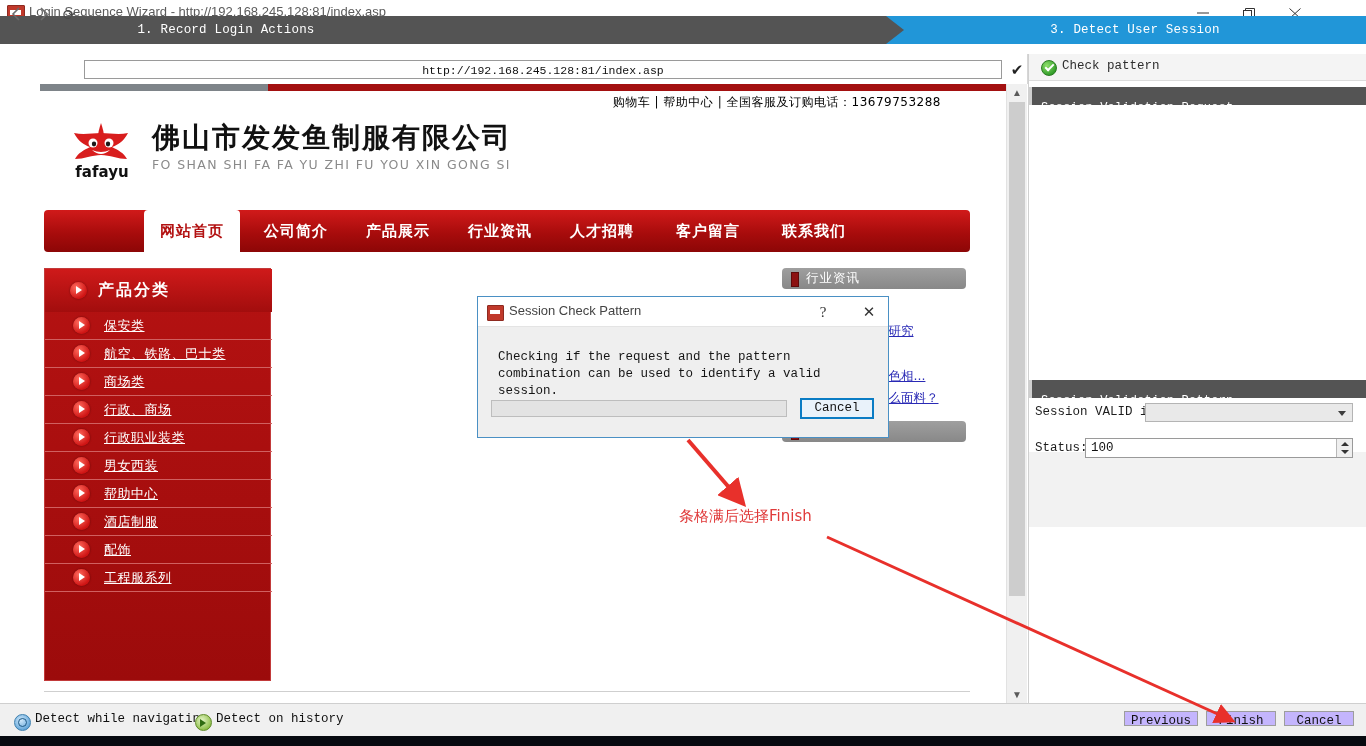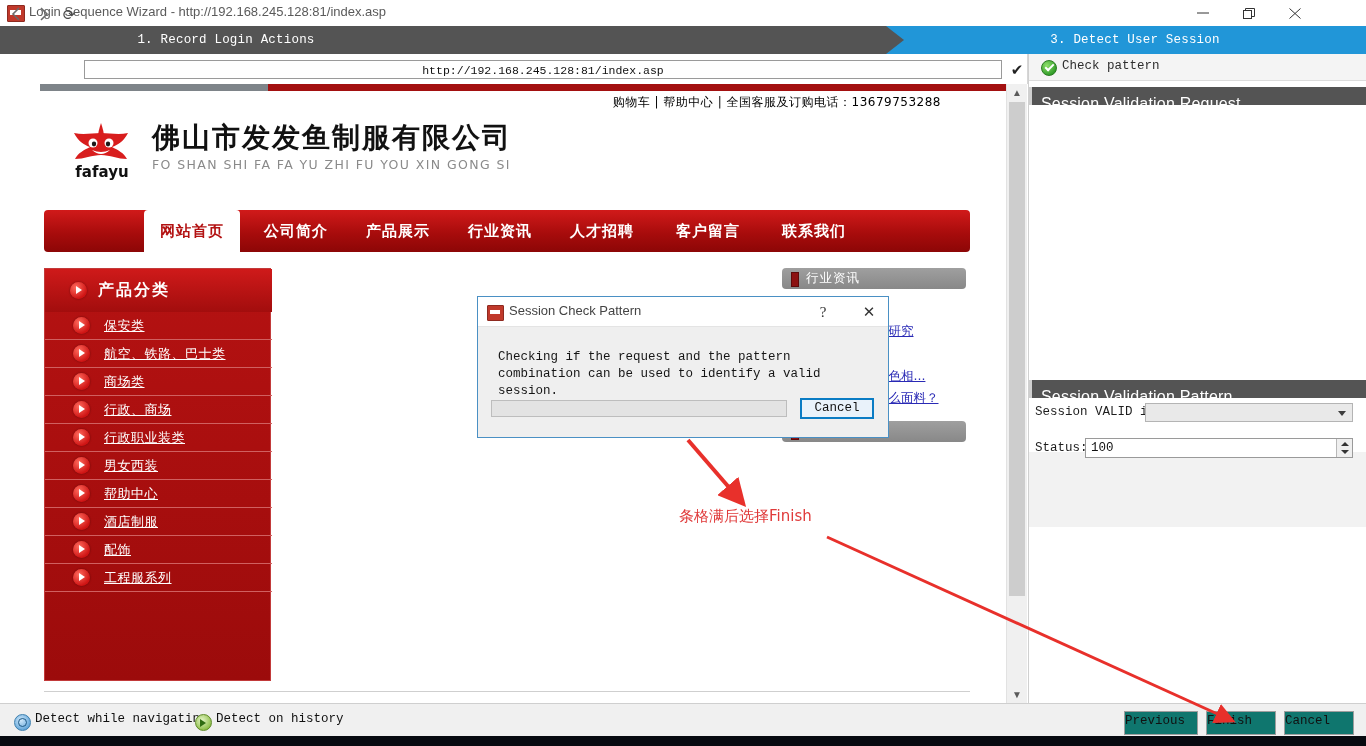--- a/index.html
+++ b/index.html
@@ -16,21 +16,21 @@
   .tb-icon{position:absolute;left:7px;top:5px;width:16px;height:15px;background:#c0392b;border:1px solid #8e2a20;border-radius:1px;}
   .tb-icon:after{content:"";position:absolute;left:2px;top:4px;width:11px;height:5px;background:#fff;}
   .tb-title{position:absolute;left:29px;top:4px;font-size:13px;color:#5a5a5a;font-family:"Liberation Sans",sans-serif;white-space:nowrap;}
   .win-btn{position:absolute;top:0;width:46px;height:26px;color:#3a3a3a;font-size:13px;text-align:center;line-height:26px;}
   .win-min{right:140px;}
   .win-max{right:94px;}
   .win-close{right:48px;}
   .win-btn svg{display:block;margin:8px auto;}
 
   
-  .steps{position:absolute;left:0;top:26px;width:1366px;height:28px;background:#545454;}
+  .steps{position:absolute;left:0;top:16px;width:1366px;height:28px;background:#545454;}
   .step{position:absolute;top:0;height:28px;line-height:28px;text-align:center;
         font-family:"Liberation Mono","DejaVu Sans Mono",monospace;font-size:12.5px;color:#ffffff;letter-spacing:.2px;}
   .step1{left:0;width:452px;}
   .step2{left:452px;width:452px;}
   .step3{left:904px;width:462px;background:#2196d8;}
   .step-arrow{position:absolute;left:886px;top:0;width:0;height:0;
       border-top:14px solid transparent;border-bottom:14px solid transparent;border-left:18px solid #545454;z-index:3;}
   .step-arrow-bg{position:absolute;left:886px;top:0;width:18px;height:28px;background:#2196d8;z-index:2;}
 
   
@@ -96,21 +96,21 @@
 
   
   .sidepanel{position:absolute;left:1028px;top:54px;width:338px;height:649px;background:#ffffff;border-left:1px solid #d0d0d0;box-sizing:border-box;}
   .sp-check{position:absolute;left:0;top:0;width:337px;height:27px;background:#f4f4f4;border-bottom:1px solid #dcdcdc;box-sizing:border-box;}
   .sp-check .dot{position:absolute;left:12px;top:6px;width:14px;height:14px;border-radius:50%;
       background:radial-gradient(circle at 35% 32%,#8fe06a,#2f9b28 75%);border:1px solid #2b7a22;}
   .sp-check .dot:after{content:"";position:absolute;left:3px;top:3px;width:7px;height:3px;border-left:2px solid #fff;border-bottom:2px solid #fff;transform:rotate(-45deg);}
   .sp-check .lbl{position:absolute;left:33px;top:5px;font-family:"Liberation Mono","DejaVu Sans Mono",monospace;font-size:12.5px;color:#2d2d2d;}
 
   .sp-bar{position:absolute;left:0;width:338px;height:18px;background:#545454;}
-  .sp-bar span{position:absolute;left:12px;top:8px;font-family:Liberation Sans, sans-serif;font-size:16px;color:#ffffff;letter-spacing:.2px;}
+  .sp-bar span{position:absolute;left:12px;top:14px;font-family:Liberation Mono, monospace;font-size:12px;color:#ffffff;letter-spacing:.2px;}
   .sp-bar .accent{position:absolute;left:0;top:0;width:3px;height:18px;background:#cfcfcf;}
 
   .sp-body1{position:absolute;left:0;top:105px;width:337px;height:276px;background:#ffffff;}
   .sp-body2{position:absolute;left:0;top:398px;width:337px;height:75px;background:#f2f2f2;}
 
   .fld-label{position:absolute;font-family:"Liberation Mono","DejaVu Sans Mono",monospace;font-size:12.5px;color:#1d1d1d;}
   .combo{position:absolute;left:1145px;top:403px;width:208px;height:19px;background:#e9e9e9;border:1px solid #b4b4b4;box-sizing:border-box;}
   .combo .cv{position:absolute;left:4px;top:1px;font-size:12px;color:#222;font-family:"Liberation Mono",monospace;}
   .combo .arrow{position:absolute;right:6px;top:7px;width:0;height:0;border-left:4px solid transparent;border-right:4px solid transparent;border-top:5px solid #3d3d3d;}
   .spin{position:absolute;left:1085px;top:438px;width:268px;height:20px;background:#ffffff;border:1px solid #9a9a9a;box-sizing:border-box;}
@@ -123,22 +123,22 @@
   
   .bottombar{position:absolute;left:0;top:703px;width:1366px;height:33px;background:#f0f0f0;border-top:1px solid #cfcfcf;box-sizing:border-box;}
   .chk{position:absolute;top:10px;}
   .chk .ico{position:absolute;left:0;top:0;width:15px;height:15px;border-radius:50%;}
   .chk .tx{position:absolute;left:21px;top:-2px;font-family:"Liberation Mono","DejaVu Sans Mono",monospace;font-size:12.5px;color:#111;white-space:nowrap;}
   .ico-nav{background:radial-gradient(circle at 40% 35%,#cfe8fb,#5aa0d6 80%);border:1px solid #3d7fae;}
   .ico-nav:after{content:"";position:absolute;left:3px;top:3px;width:7px;height:7px;border:1.5px solid #1f5a86;border-radius:50%;}
   .ico-hist{background:radial-gradient(circle at 40% 35%,#e4f5c6,#86b93f 80%);border:1px solid #5e8a26;}
   .ico-hist:after{content:"";position:absolute;left:4px;top:4px;border-left:6px solid #2f6b12;border-top:4px solid transparent;border-bottom:4px solid transparent;}
 
-  .btn{position:absolute;top:711px;height:24px;background:#0f766e;border:1px solid #9d9d9d;box-sizing:border-box;
-      font-family:"Liberation Mono","DejaVu Sans Mono",monospace;font-size:12.5px;color:#111;line-height:18px;}
+  .btn{position:absolute;top:711px;height:15px;background:#c4b5fd;border:1px solid #9d9d9d;box-sizing:border-box;
+      font-family:"Liberation Mono","DejaVu Sans Mono",monospace;font-size:12.5px;color:#111;text-align:center;line-height:18px;}
   .btn-prev{left:1124px;width:74px;}
   .btn-finish{left:1206px;width:70px;}
   .btn-cancel{left:1284px;width:70px;}
 
   .taskbar{position:absolute;left:0;top:736px;width:1366px;height:10px;background:#070a10;}
 
   
   .dialog{position:absolute;left:477px;top:296px;width:412px;height:142px;background:#efefef;border:1px solid #4a90c4;box-sizing:border-box;z-index:40;}
   .dlg-title{position:absolute;left:0;top:0;width:410px;height:30px;background:#ffffff;border-bottom:1px solid #e4e4e4;box-sizing:border-box;}
   .dlg-ico{position:absolute;left:9px;top:8px;width:15px;height:14px;background:#c0392b;border:1px solid #8e2a20;border-radius:1px;}

